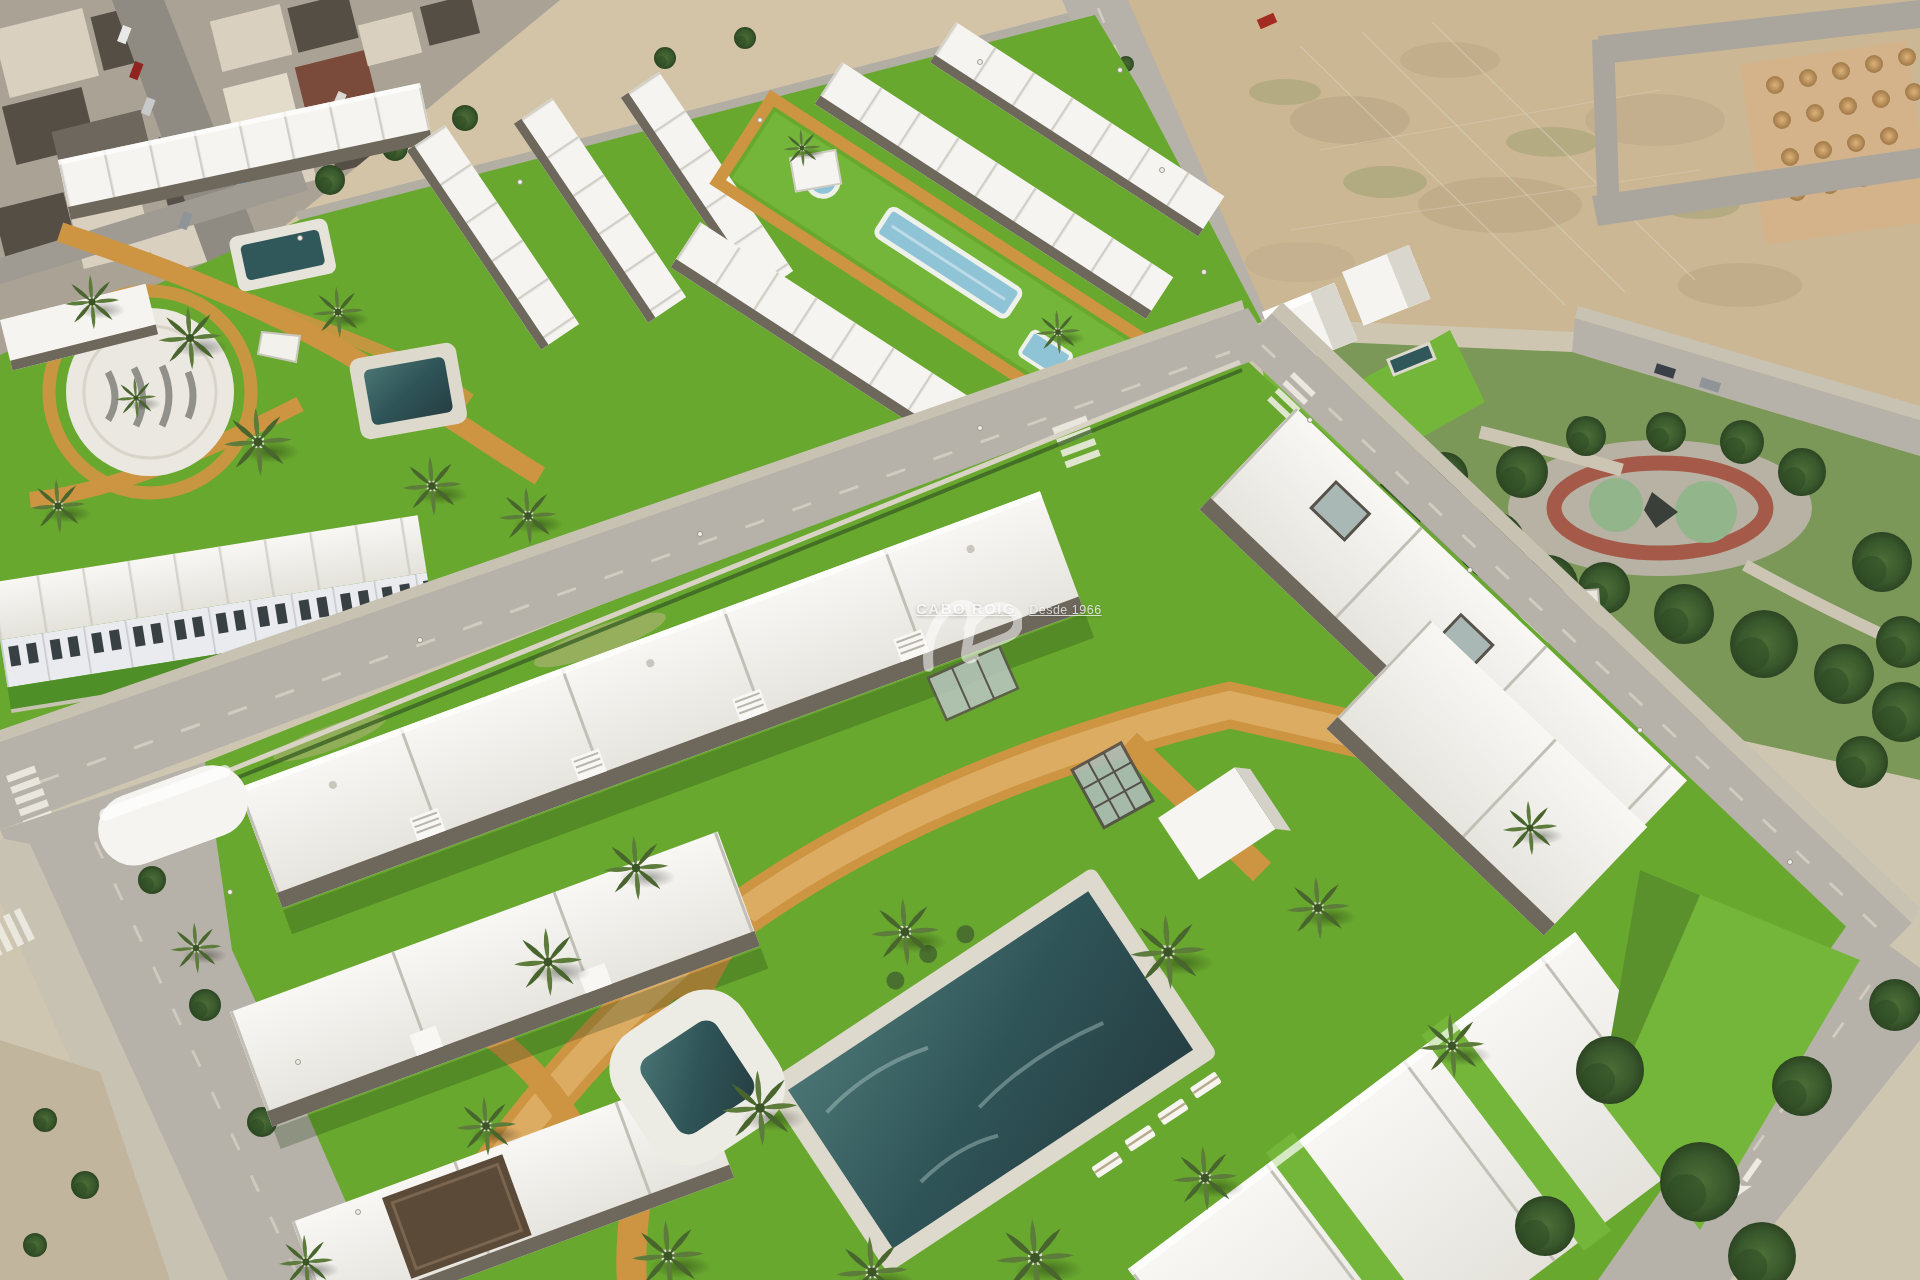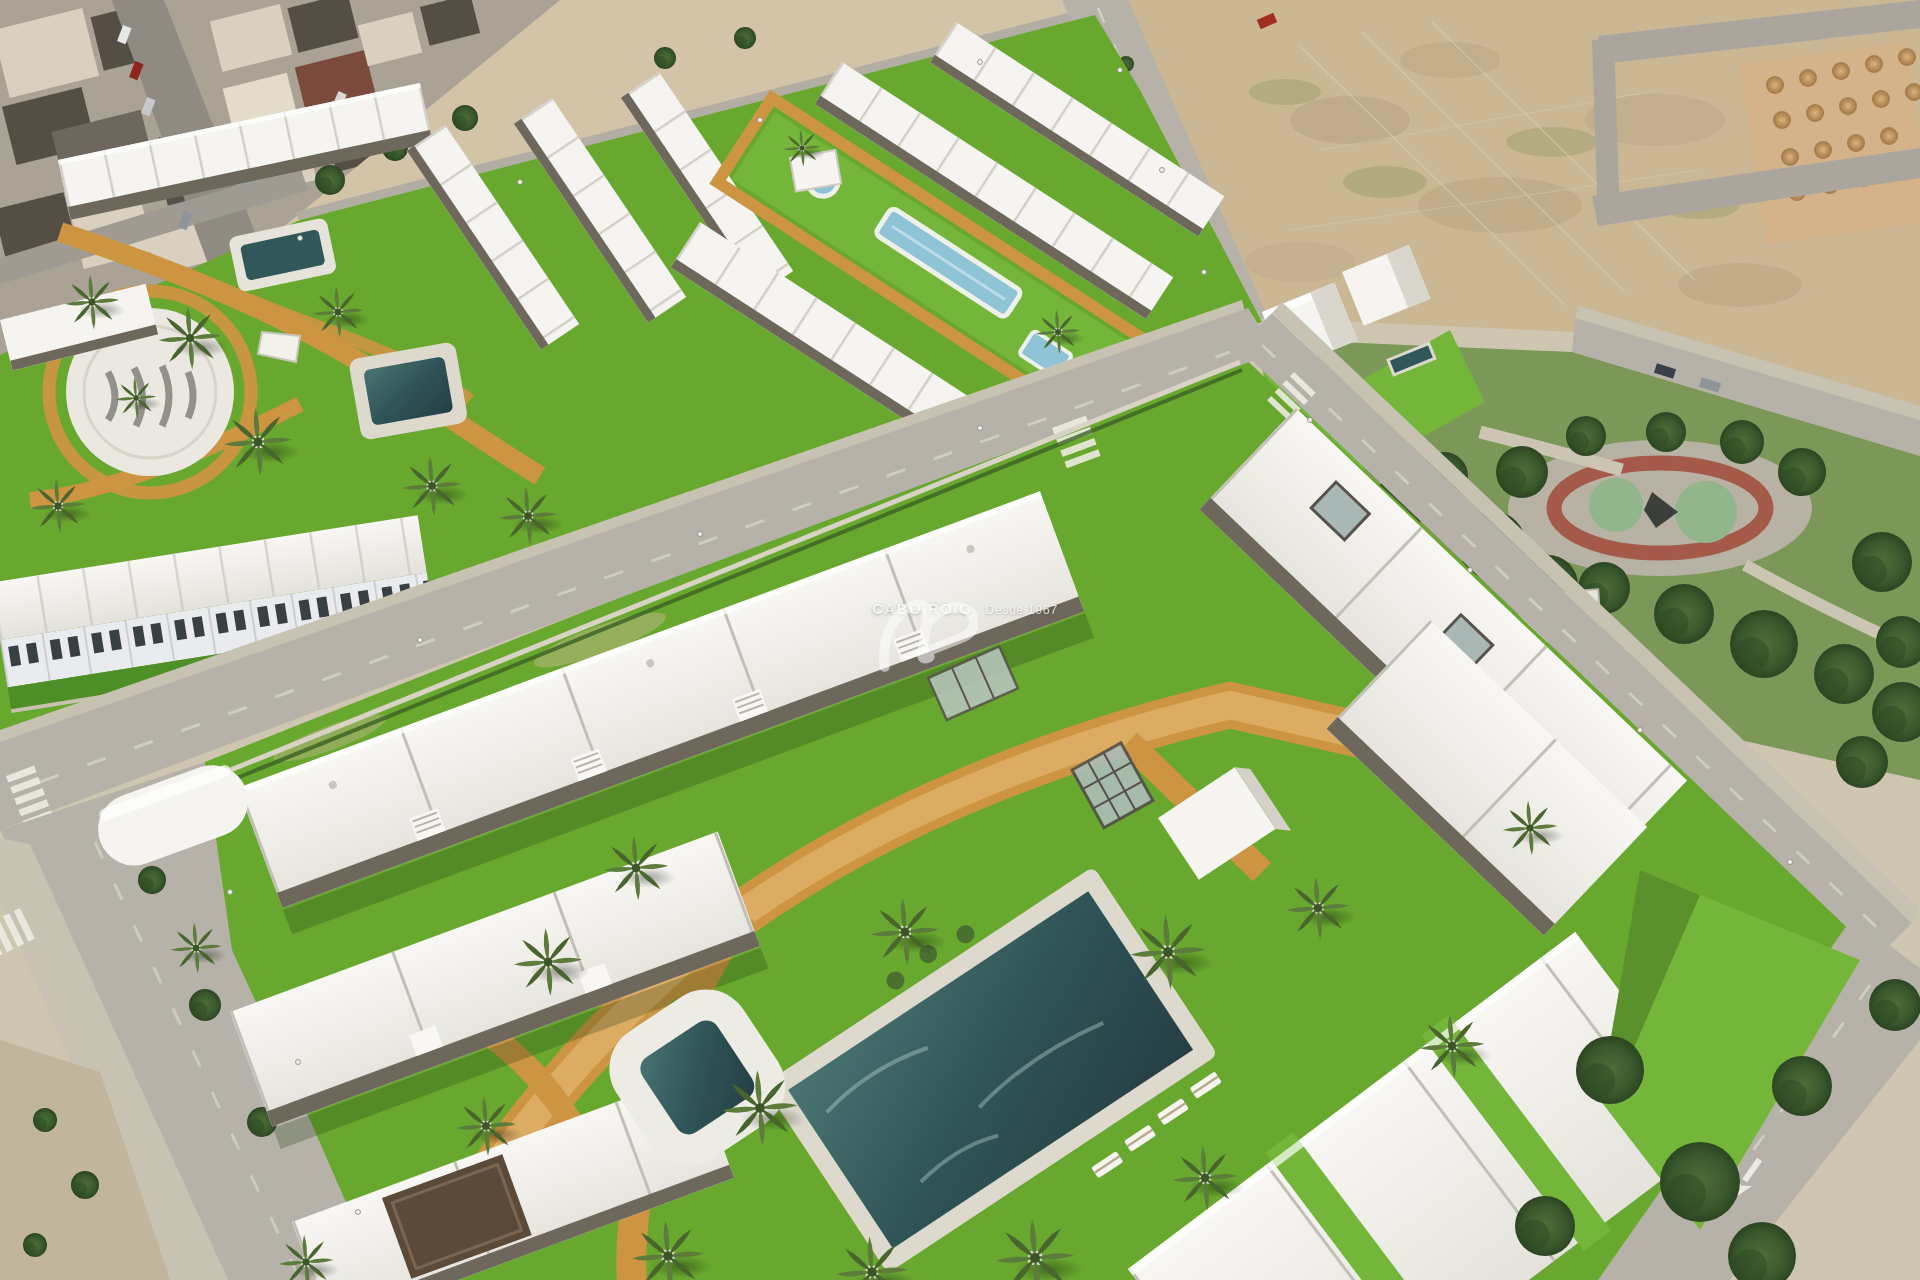--- a/index.html
+++ b/index.html
@@ -8,22 +8,22 @@
   #stage svg{position:absolute;left:0;top:0;}
   
   .f-grass{fill:var(--grass)} .f-grassB{fill:var(--grassBright)}
   .f-bld{fill:var(--building)} .f-shade{fill:var(--buildingShade)} .f-perg{fill:var(--pergola)}
   .f-road{fill:var(--road)} .f-side{fill:var(--sidewalk)} .f-dirt{fill:var(--dirt)}
   .f-deck{fill:var(--deck)} .f-waterD{fill:var(--poolDark)} .f-waterL{fill:var(--poolLight)} .f-scrub{fill:var(--scrub)} .f-wall{fill:var(--townWall)}
   .f-roof{fill:var(--townRoof)} .f-playG{fill:var(--playGreen)}
   .s-path{stroke:var(--path)} .s-pathL{stroke:var(--pathLight)}
   .mark{fill:#edebe2}
   
-  #watermark{position:absolute;left:872px;top:598px;width:260px;color:rgba(255,255,255,.8);
-             text-shadow:0 1px 3px rgba(40,40,40,.35);pointer-events:none;}
+  #watermark{position:absolute;left:916px;top:598px;width:260px;color:rgba(255,255,255,.8);
+             text-shadow:0 1px 3px rgba(40,40,40,.35);pointer-events:none;text-decoration:underline;}
   #watermark .row{display:flex;align-items:baseline;margin-top:2px;}
   #watermark .brand{font-size:15px;font-weight:bold;letter-spacing:1.5px;}
   #watermark .tagline{font-size:12.5px;margin-left:13px;letter-spacing:.5px;opacity:.92;}
 </style>
 </head>
 <body>
 
 <div id="stage">
 <svg width="1920" height="1280" viewBox="0 0 1920 1280" xmlns="http://www.w3.org/2000/svg">
   <defs>
@@ -605,16 +605,16 @@
 
 <div id="watermark">
   <svg width="100" height="76" viewBox="0 0 120 90" style="margin-left:6px;opacity:.55;">
     <g fill="none" stroke="#ffffff" stroke-width="12" stroke-linecap="round">
       <path d="M8,82 C4,48 18,18 42,9 c12,-4.5 20,1.5 18,14 l-7,42 c-1,7 3,9 9,5"></path>
       <path d="M56,36 C68,12 96,4 110,16 c10,9 6,25 -9,31 l-38,15"></path>
     </g>
   </svg>
   <div class="row">
     <span class="brand">CABO ROIG</span>
-    <span class="tagline">Desde 1967</span>
+    <span class="tagline">Desde 1966</span>
   </div>
 </div>
 </div>
 
 </body></html>

